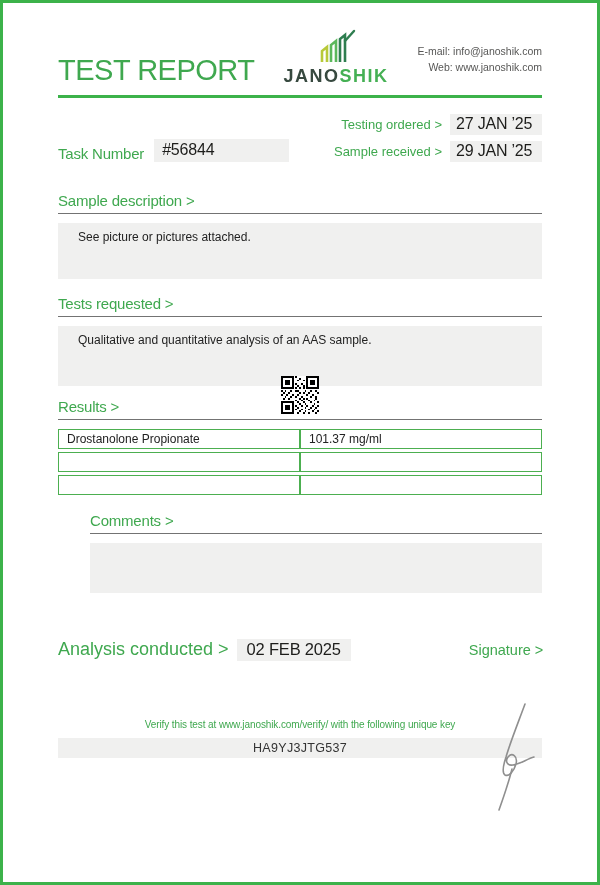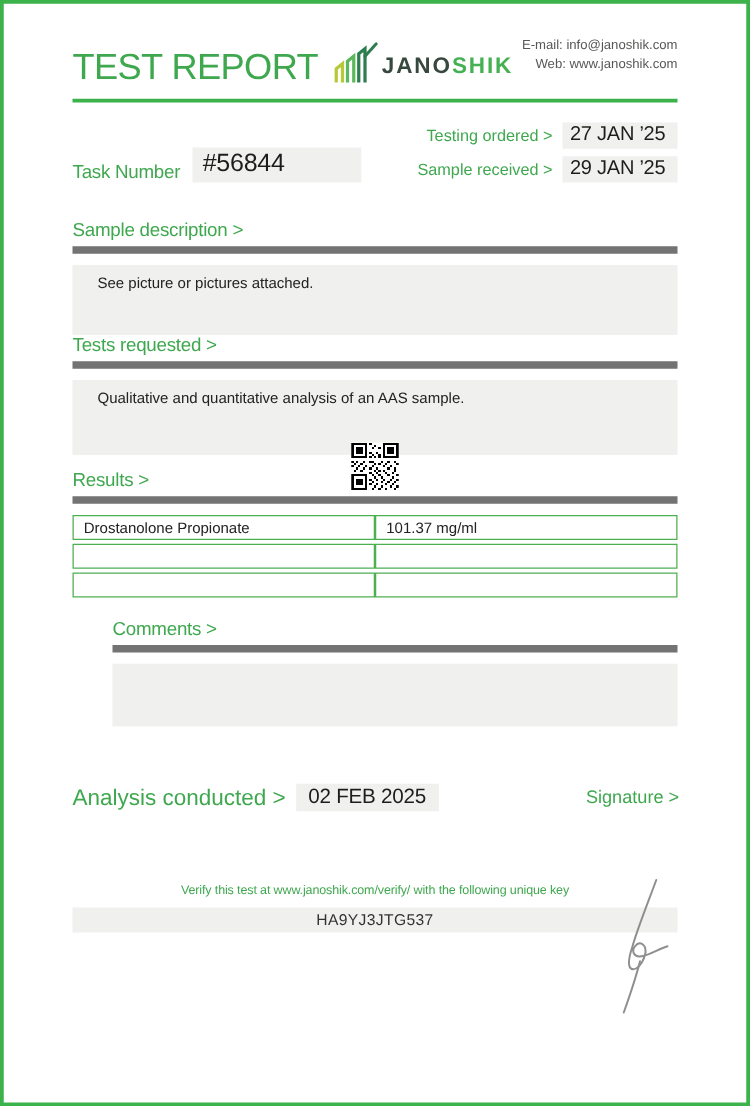--- a/index.html
+++ b/index.html
@@ -21,60 +21,60 @@
     overflow:hidden;
   }
   .content{padding:26px 55px 0 55px;}
 
   
   .header{display:flex;align-items:flex-end;justify-content:space-between;}
   .report-title{
     font-size:29px;letter-spacing:-0.5px;color:var(--accent);
     font-weight:normal;line-height:1;margin-bottom:2px;white-space:nowrap;
   }
-  .logo{display:flex;flex-direction:row;align-items:center;margin-bottom:0;}
+  .logo{display:flex;flex-direction:column;align-items:center;margin-bottom:0;}
   .logo-icon{width:44px;height:38px;}
   .logo-text{font-size:18px;font-weight:bold;letter-spacing:1.5px;line-height:1.1;white-space:nowrap;}
   .logo-text .dark{color:#37493f;}
   .logo-text .green{color:#45b054;}
   .contact{font-size:10.5px;color:var(--muted_text);text-align:right;line-height:1.45;margin-bottom:12px;}
   .rule{height:3px;background:var(--rule_green);margin-top:8px;}
 
   
   .task-row{display:flex;justify-content:space-between;margin-top:16px;}
   .task-left{display:flex;align-items:flex-end;}
   .green-label{color:var(--accent);font-size:15px;letter-spacing:-0.2px;}
   .field{
     background:var(--field_bg);color:var(--dark_text);
     padding:2px 8px 3px 8px;font-size:15px;letter-spacing:-0.2px;
   }
-  .task-value{width:135px;margin-left:10px;font-size:20px;}
+  .task-value{width:135px;margin-left:10px;font-size:16px;}
   .dates{display:flex;flex-direction:column;gap:6px;}
   .date-row{display:flex;align-items:center;justify-content:flex-end;}
   .date-label{color:var(--accent);font-size:13px;text-align:right;}
   .date-value{width:92px;margin-left:8px;font-size:16px;padding:1px 6px 2px 6px;}
 
   
   .info-block{margin-top:30px;display:flex;flex-direction:column;gap:7px;}
   .info-row{display:flex;align-items:center;}
   .info-label{width:108px;flex:none;color:var(--accent);font-size:15px;letter-spacing:-0.2px;}
   .info-value{flex:1;font-size:15px;padding:1px 8px 3px 8px;}
 
   
   .section-heading{
     color:var(--accent);font-size:15px;letter-spacing:-0.2px;
-    padding-bottom:4px;border-bottom:6px solid #737373;
+    padding-bottom:4px;border-bottom:1px solid #737373;
   }
   .box{
     background:var(--field_bg);margin-top:9px;
     font-size:12px;color:#222;padding:6px 20px;line-height:1.35;
   }
   .sec-sample{margin-top:30px;}
   .box-sample{height:56px;}
-  .sec-tests{}
+  .sec-tests{margin-top:16px;}
   .box-tests{height:60px;}
 
   
   .sec-results{margin-top:12px;position:relative;}
   .qr{position:absolute;left:50%;top:-22px;transform:translateX(-50%);width:38px;height:38px;background:#fff;}
   .results-table{width:100%;border-collapse:separate;border-spacing:0 3px;margin-top:6px;}
   .results-table td{
     border:1.5px solid var(--table_border);
     height:20px;font-size:12px;color:#222;padding:1px 8px;
   }

